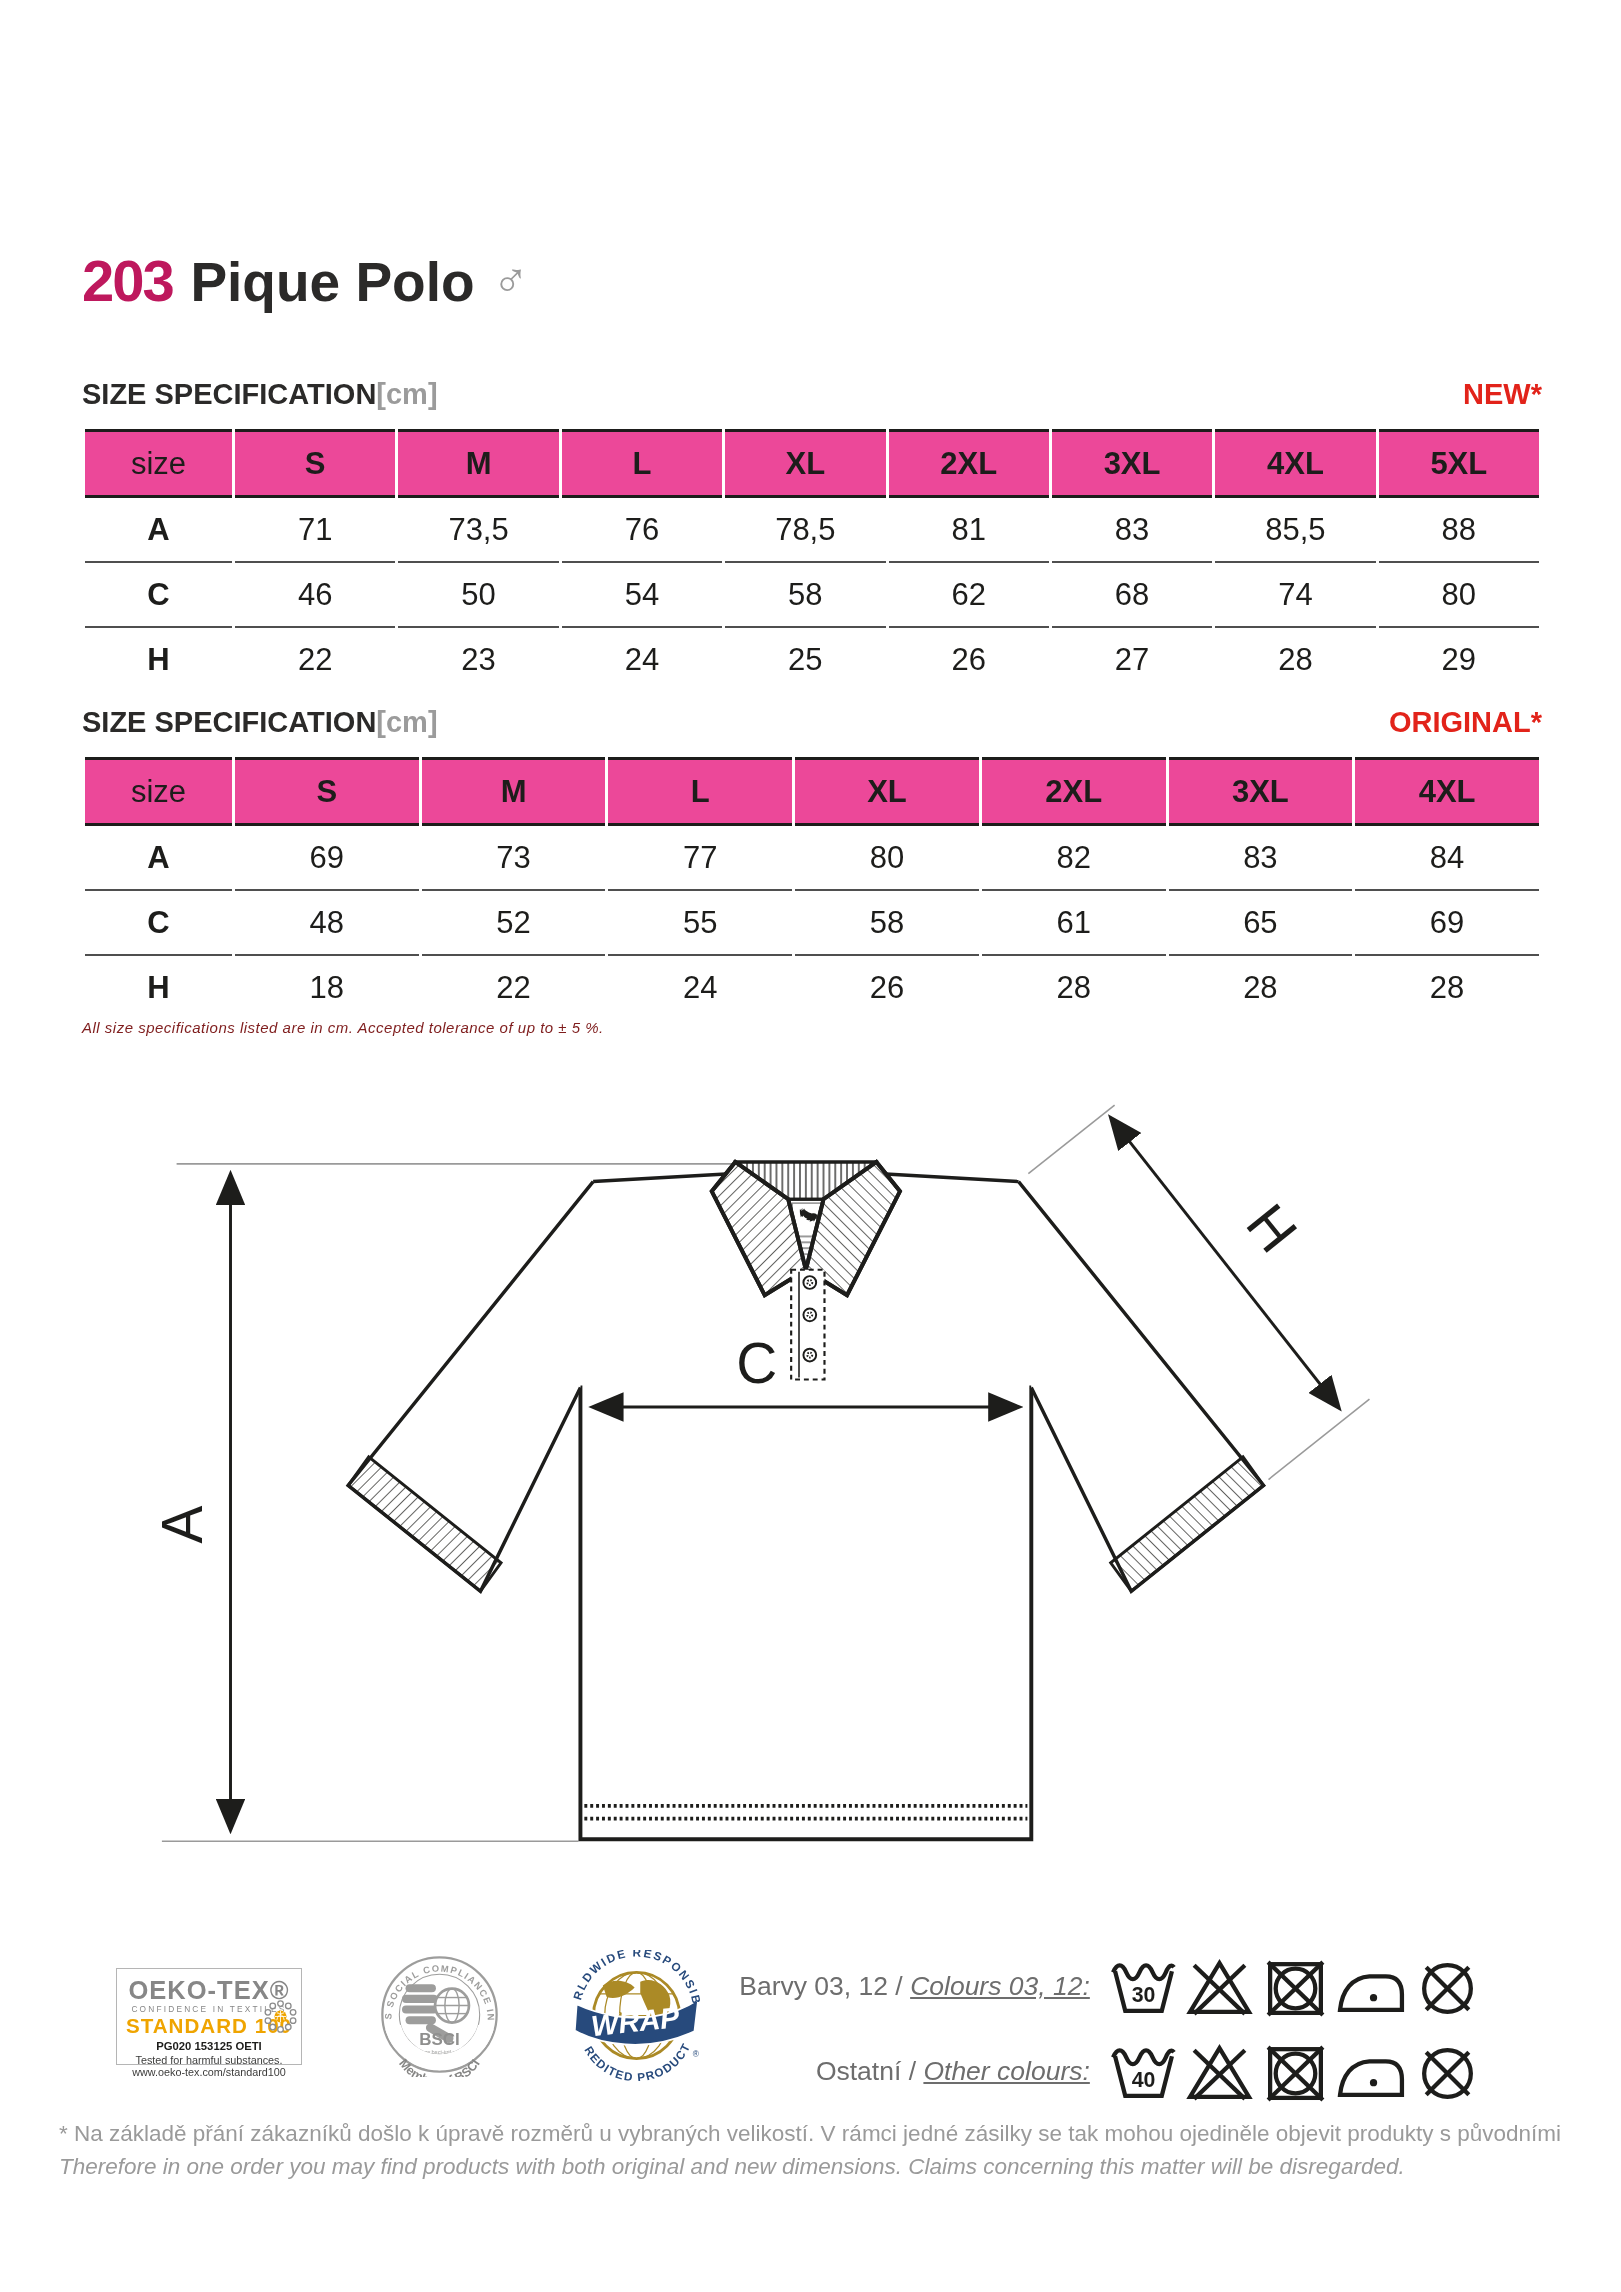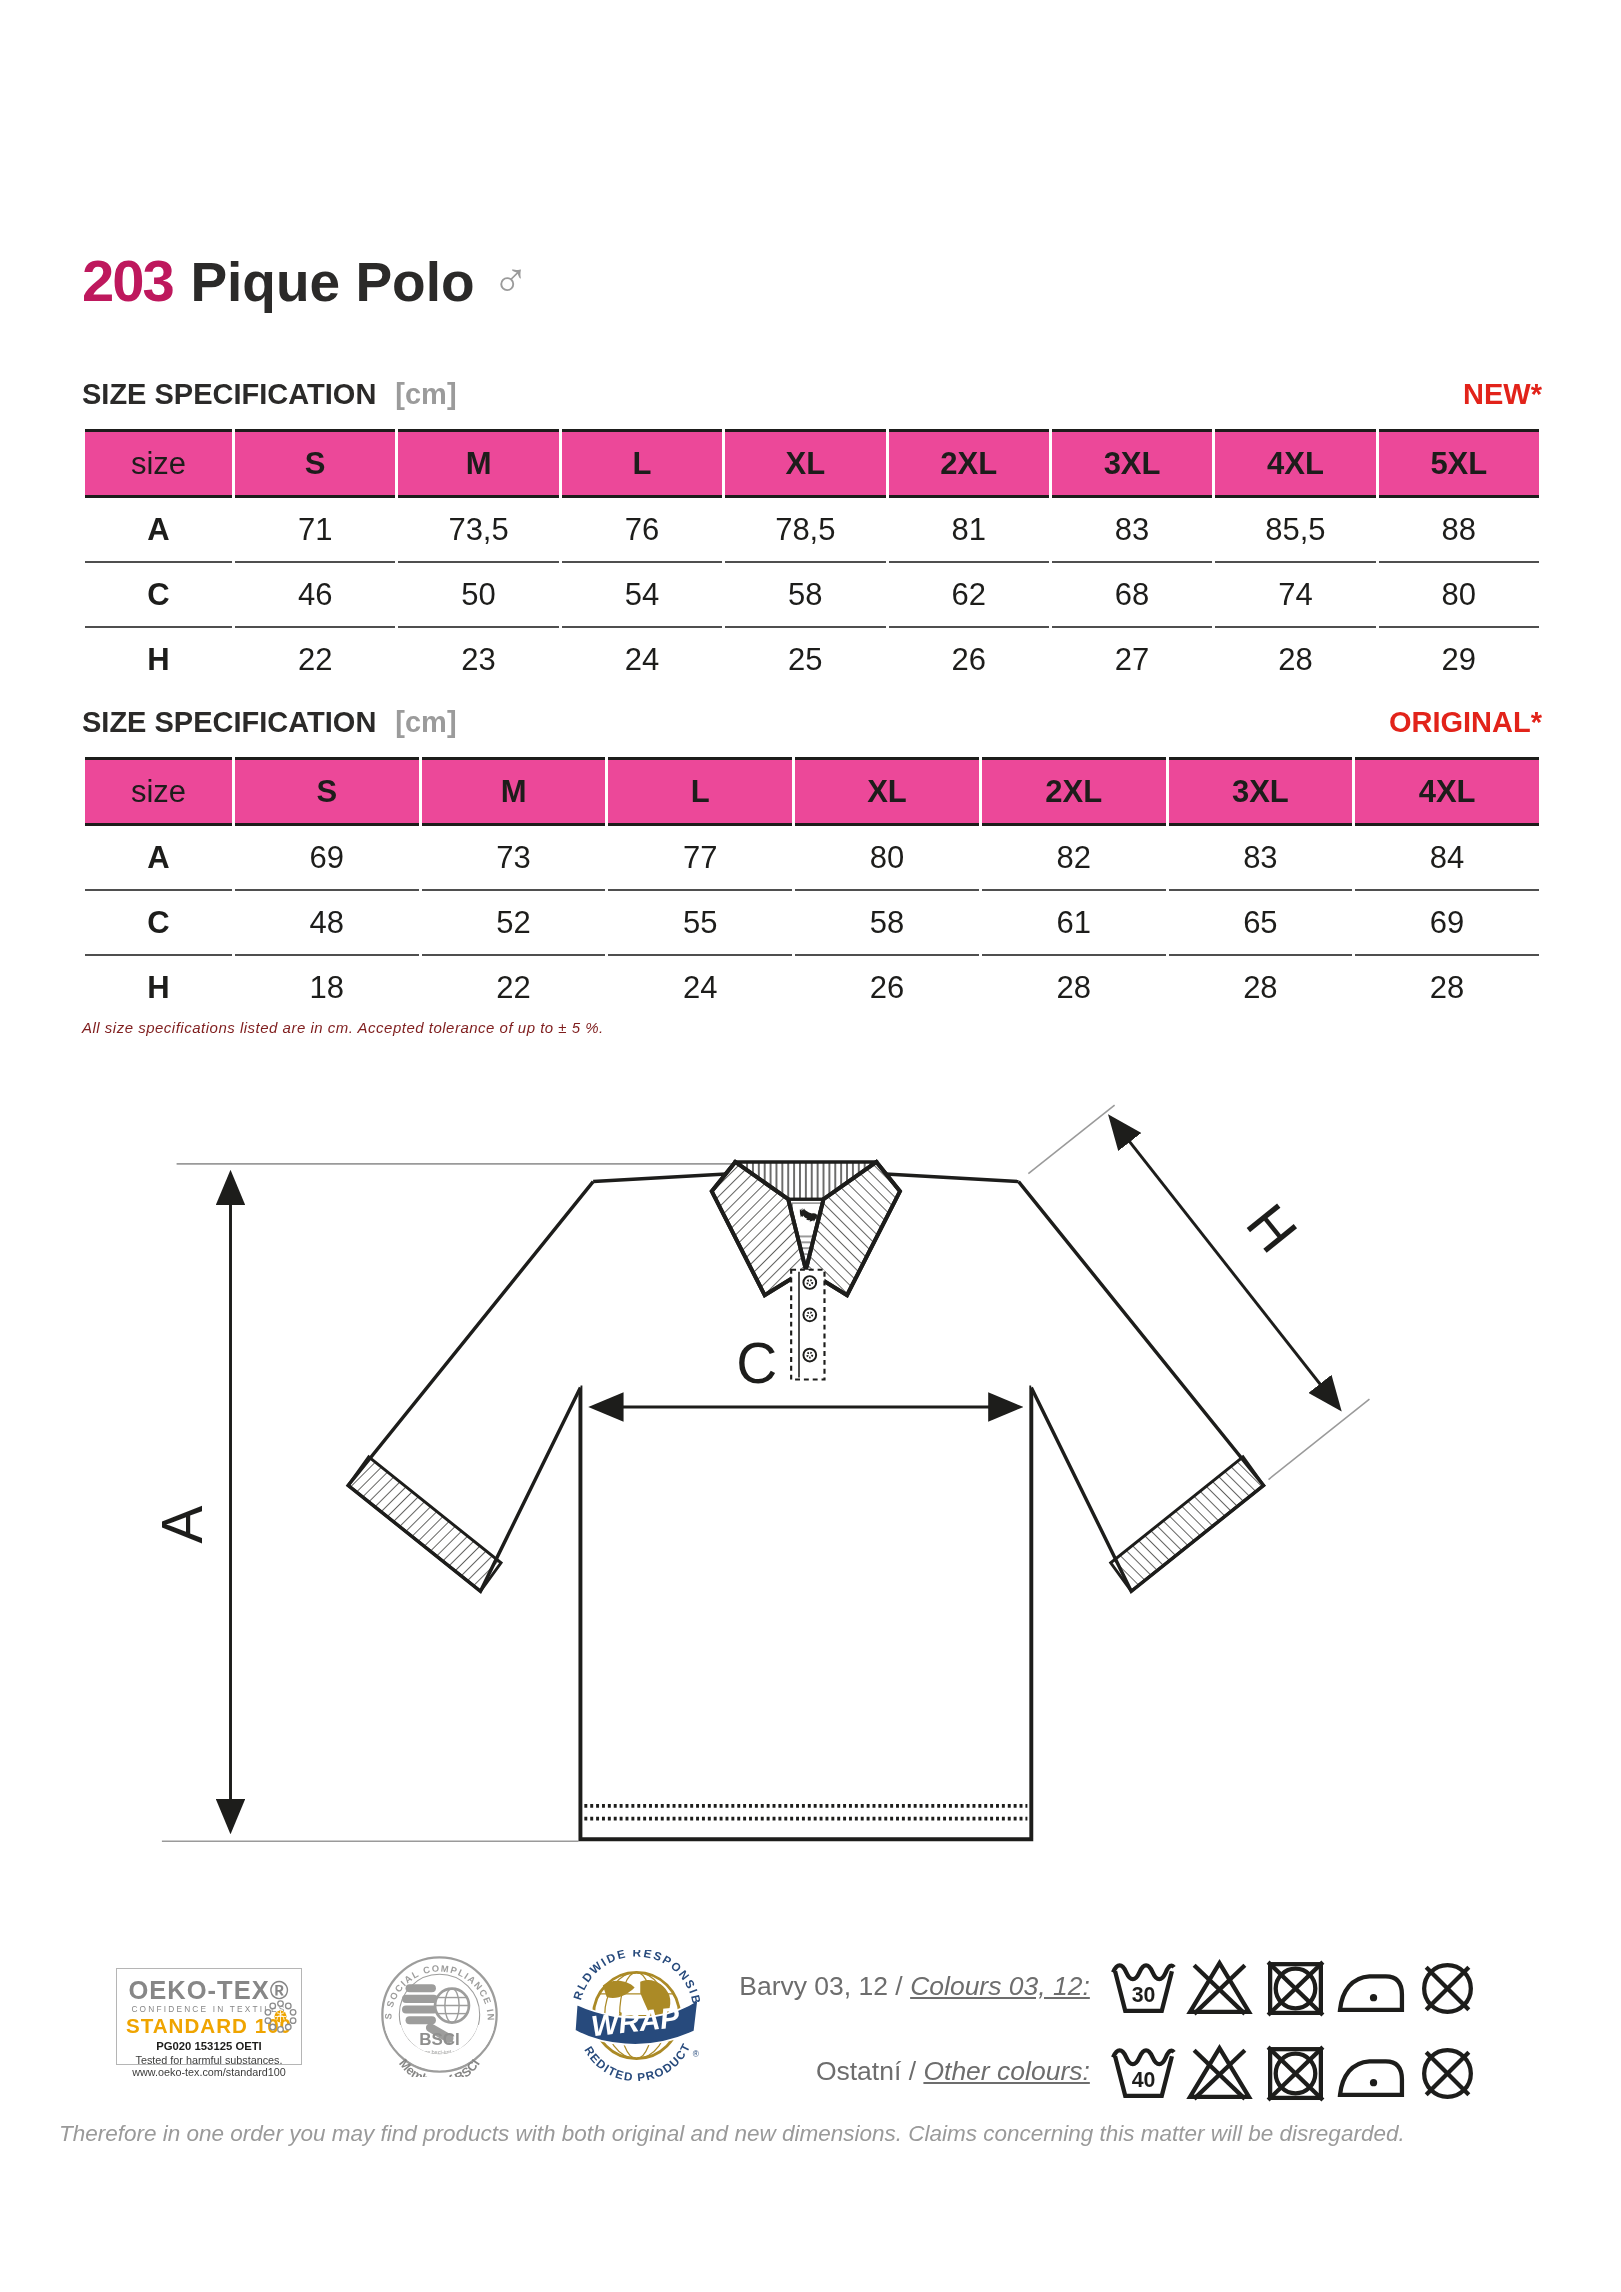--- a/index.html
+++ b/index.html
@@ -10,21 +10,21 @@
   .brand{font-family:"Liberation Serif",serif;font-weight:700;font-size:30px;letter-spacing:4.9px;color:#1d1d1b;margin-top:2px;}
   .brand sup{font-size:11.8px;letter-spacing:0;}
   
   .title{position:absolute;left:82px;top:247px;display:flex;align-items:baseline;gap:17.6px;}
   .title .code{font-size:58px;font-weight:800;color:#be185d;letter-spacing:-2px;}
   .title .name{font-size:55px;font-weight:800;color:#2b2a29;}
   .title .mars{font-size:49px;color:#9b9b9b;position:relative;top:-3.9px;font-weight:400;}
   
   .sect{position:absolute;left:82px;width:1460px;display:flex;justify-content:space-between;align-items:flex-end;
         font-weight:800;font-size:29px;color:#2b2a29;}
-  .sect .unit{color:#9b9b9b;margin-left:19px;font-weight:800;}
+  .sect .unit{color:#9b9b9b;margin-left:0;font-weight:800;}
   .sect .tag{color:#e2231a;}
   .s1{top:378px;} .s2{top:706px;}
   
   table.spec{position:absolute;left:82px;width:1460px;border-collapse:separate;border-spacing:3.9px 0;
              table-layout:fixed;font-size:31px;color:#1d1d1b;}
   .t1{top:429px;} .t2{top:757px;}
   table.spec th,table.spec td{text-align:center;height:63px;padding:0;vertical-align:middle;}
   table.spec thead th{background:#ec4899;border-top:3.9px solid #1d1d1b;border-bottom:3.9px solid #1d1d1b;font-weight:700;}
   table.spec thead th.size{font-weight:400;}
   table.spec tbody tr.mid td{border-bottom:2.9px solid #4f4f4f;}
@@ -444,17 +444,18 @@
         <g stroke="#1d1d1b" stroke-width="4.2" fill="none">
           <circle cx="34" cy="32" r="23"></circle>
             <line x1="13" y1="11" x2="55" y2="53"></line>
             <line x1="55" y1="11" x2="13" y2="53"></line>
         </g>
       </svg>
     </span>
   </div>
 
   <div class="footer">
+    <div>* Na základě přání zákazníků došlo k úpravě rozměrů u vybraných velikostí. V rámci jedné zásilky se tak mohou ojediněle objevit produkty s původními</div>
     <div class="it">Therefore in one order you may find products with both original and new dimensions. Claims concerning this matter will be disregarded.</div>
   </div>
 
 </div>
 
 
 </body></html>

